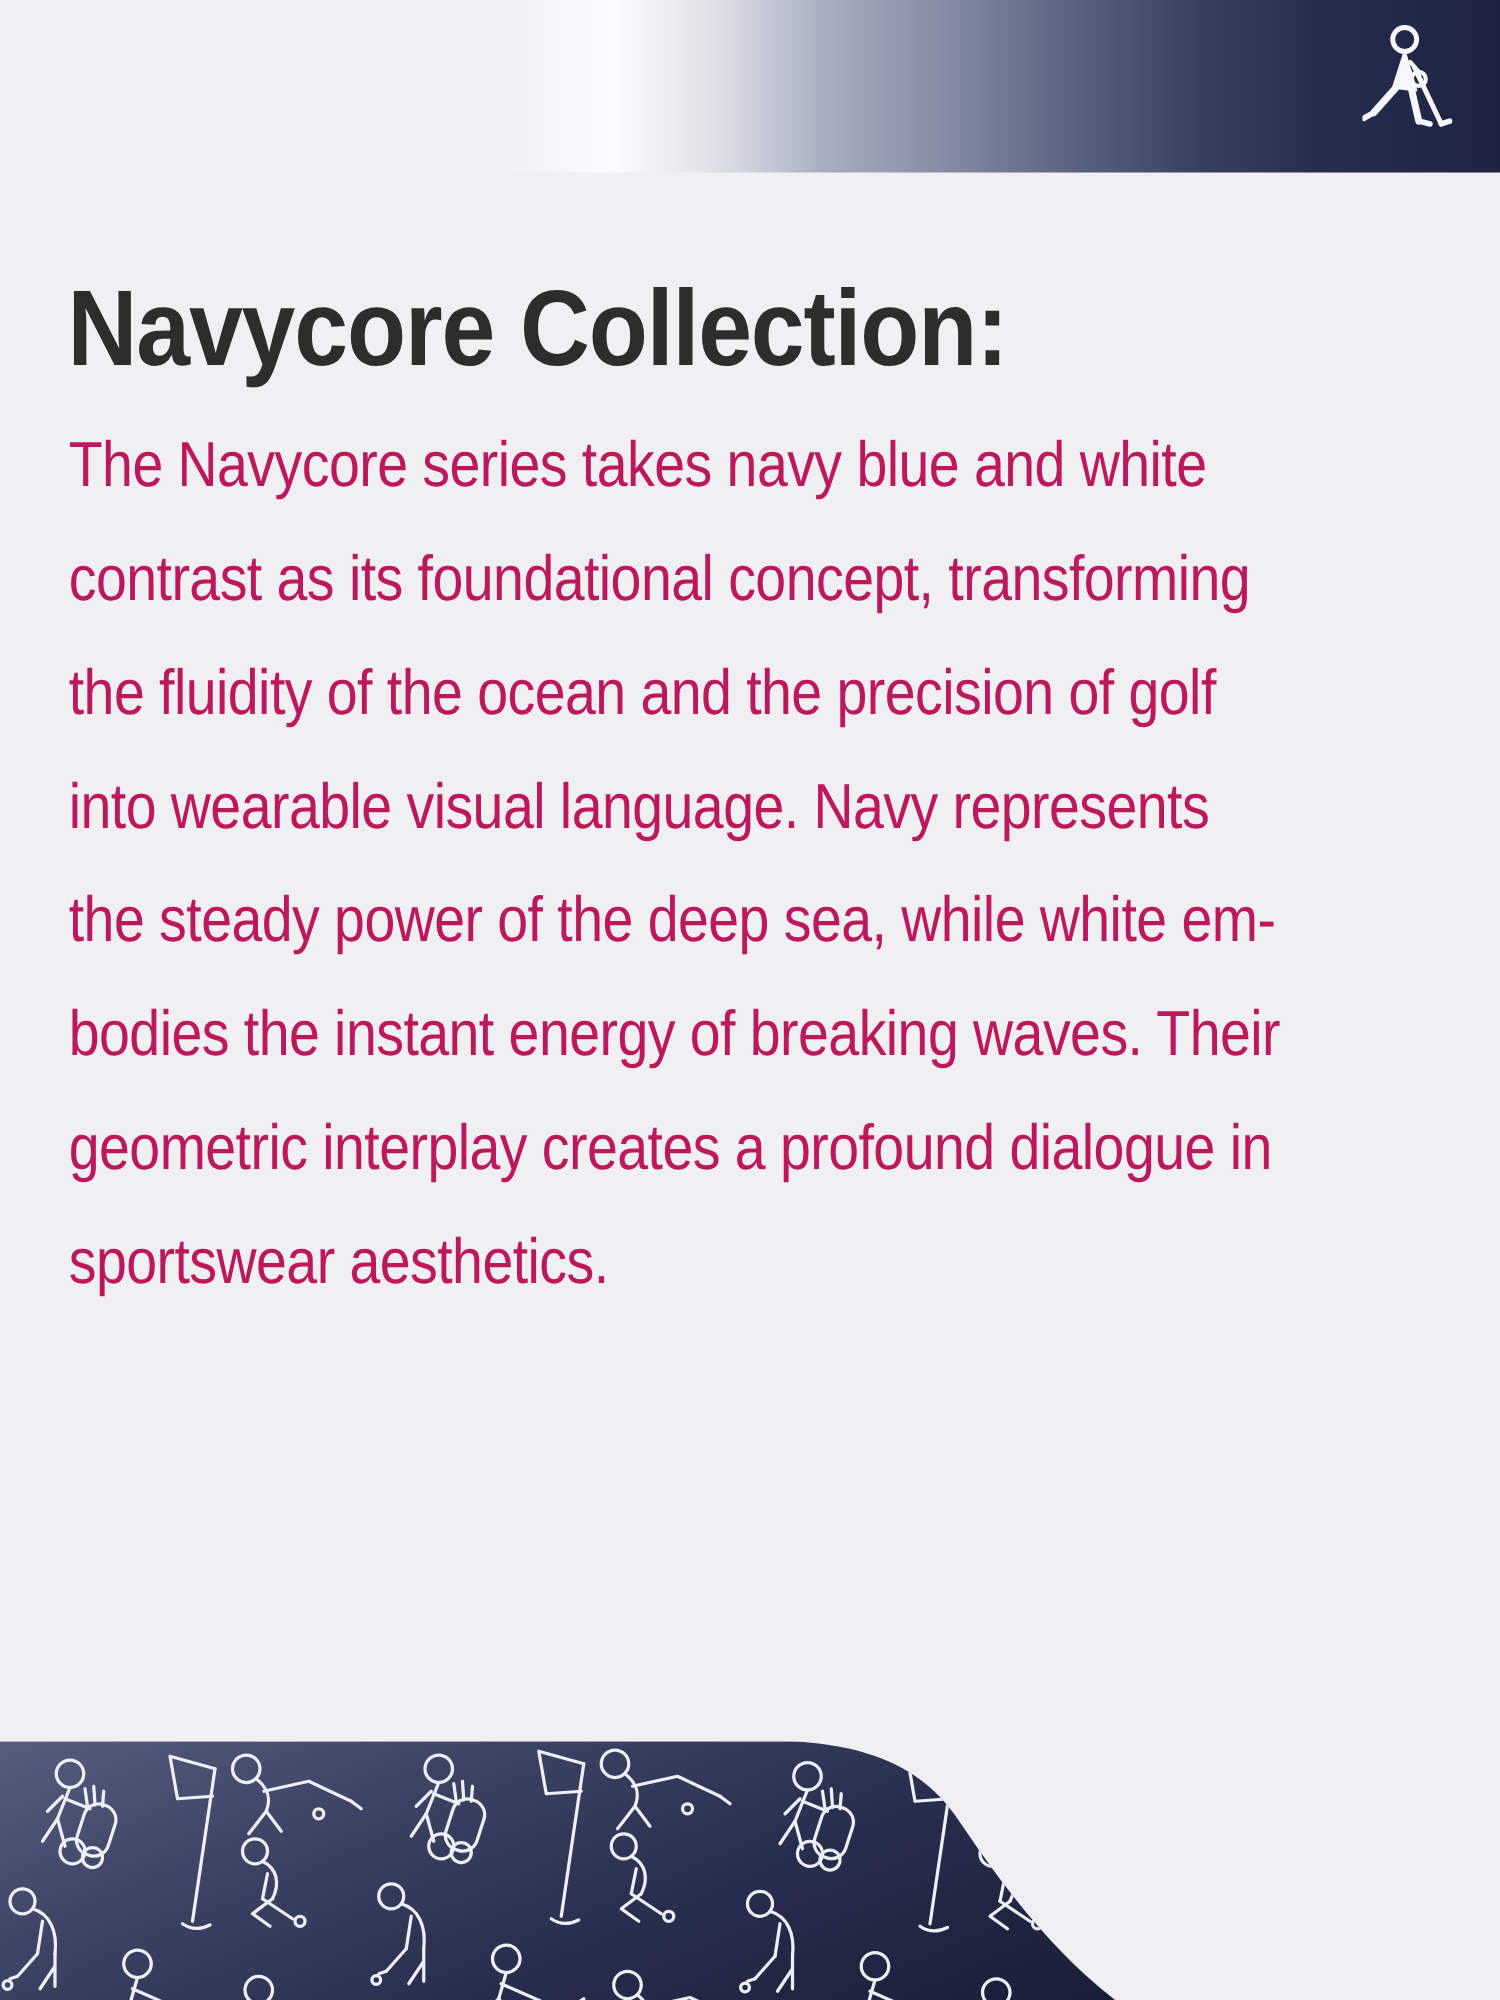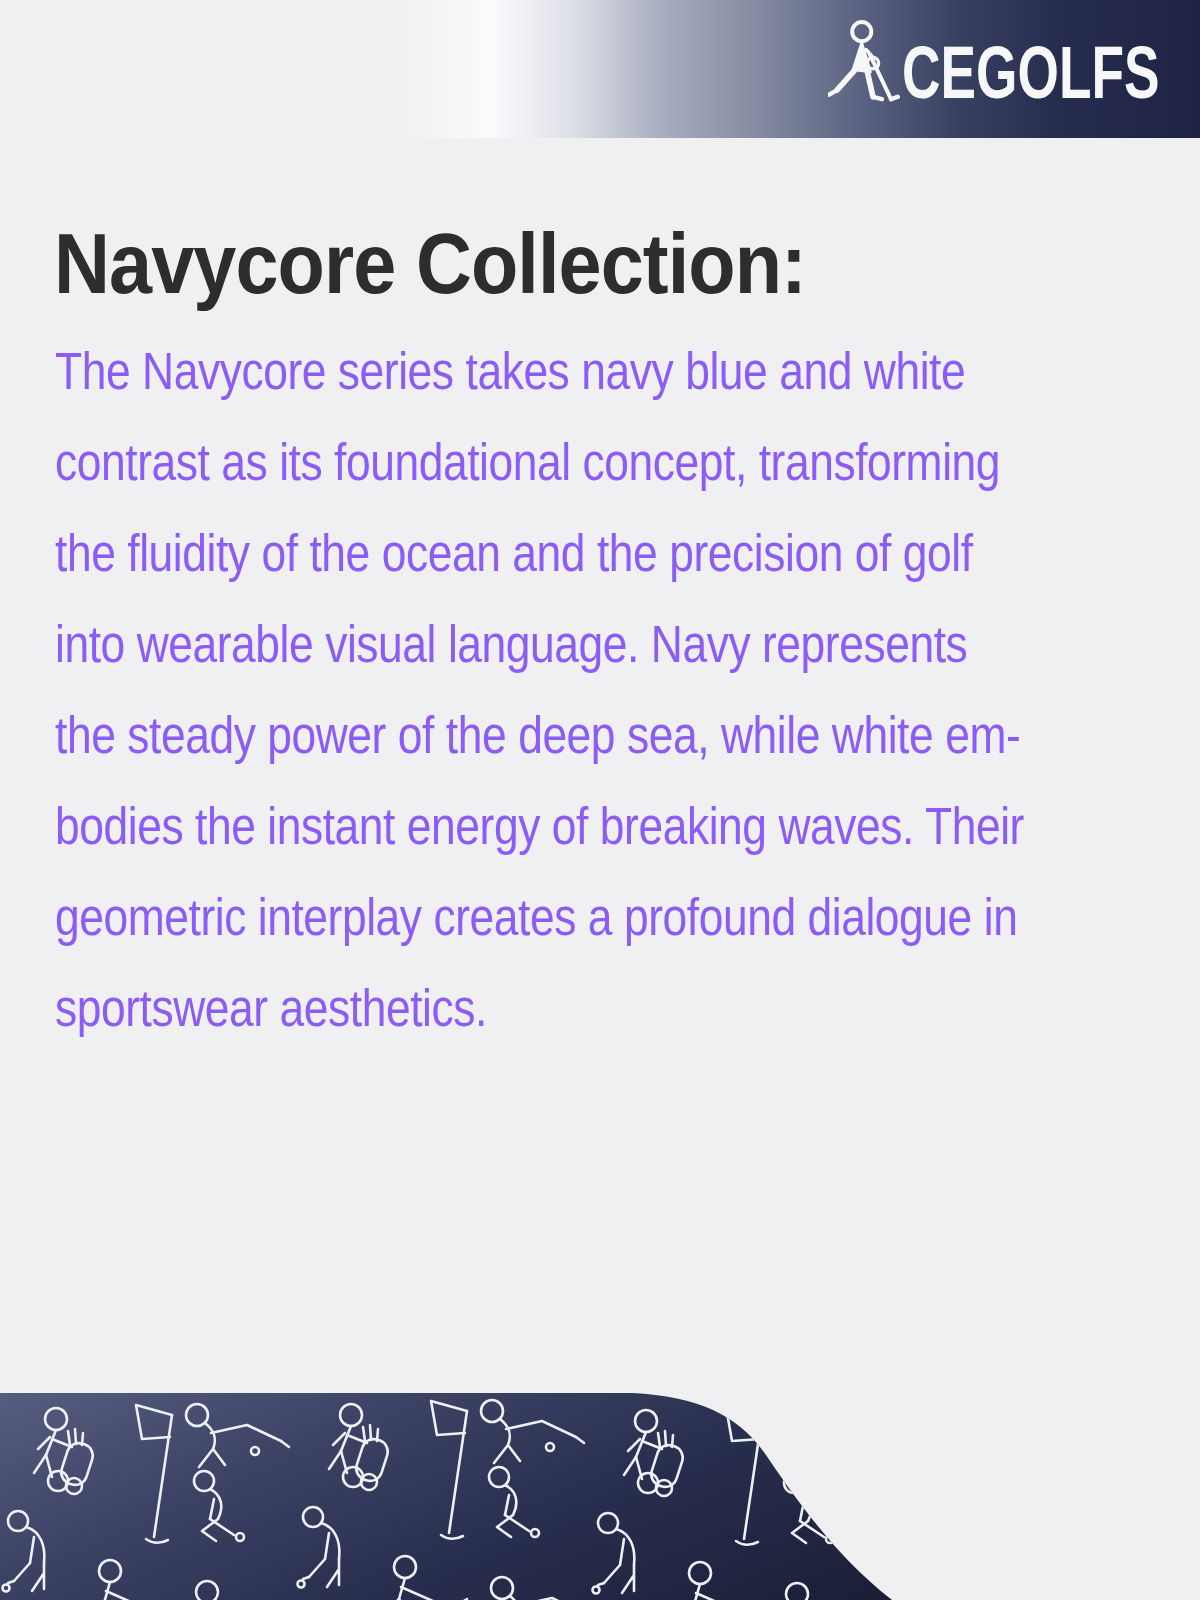--- a/index.html
+++ b/index.html
@@ -25,21 +25,21 @@
     transform:scaleX(.72);transform-origin:left top;
   }
   
   .title-wrap{position:absolute;left:54px;top:190px;height:120px;margin-top:26px;}
   .title{
     display:inline-block;font-size:86px;font-weight:bold;color:#2d2d2d;
     letter-spacing:-1px;line-height:1.1;white-space:nowrap;
     transform:scaleX(.9);transform-origin:left top;
   }
   
-  .body-text{position:absolute;left:55px;top:326px;width:1145px;color:#8b5cf6;}
+  .body-text{position:absolute;left:55px;top:326px;width:1145px;color:#be185d;}
   .body-text .line{
     height:91px;line-height:91px;font-size:51px;letter-spacing:-.5px;
     white-space:nowrap;transform:scaleX(.87);transform-origin:left center;
   }
   
   .band{position:absolute;left:0;bottom:0;width:1200px;height:207px;display:block;}
 </style>
 </head>
 <body>
 
@@ -52,23 +52,20 @@
         <path d="M30 19 L22 44 L38 46 Z" fill="#f6f7f9" stroke-width="2"></path>
         <path d="M34 26 L41 34" stroke-width="3"></path>
         <circle cx="40" cy="38" r="5" stroke-width="3"></circle>
         <path d="M37 30 L56 70" stroke-width="3.5"></path>
         <path d="M56 70 L62 68" stroke-width="4"></path>
         <path d="M24 44 L8 62" stroke-width="5"></path>
         <path d="M8 62 L1 66" stroke-width="4"></path>
         <path d="M35 46 L40 68" stroke-width="5"></path>
         <path d="M40 68 L48 70" stroke-width="4"></path>
       </svg>
-      <div class="logo-text-wrap">
-        <span class="logo-text">CEGOLFS</span>
-      </div>
     </div>
   </div>
 
   <div class="title-wrap">
     <h1 class="title" style="margin:0;">Navycore Collection:</h1>
   </div>
 
   <div class="body-text">
       <div class="line">The Navycore series takes navy blue and white</div>
       <div class="line">contrast as its foundational concept, transforming</div>

